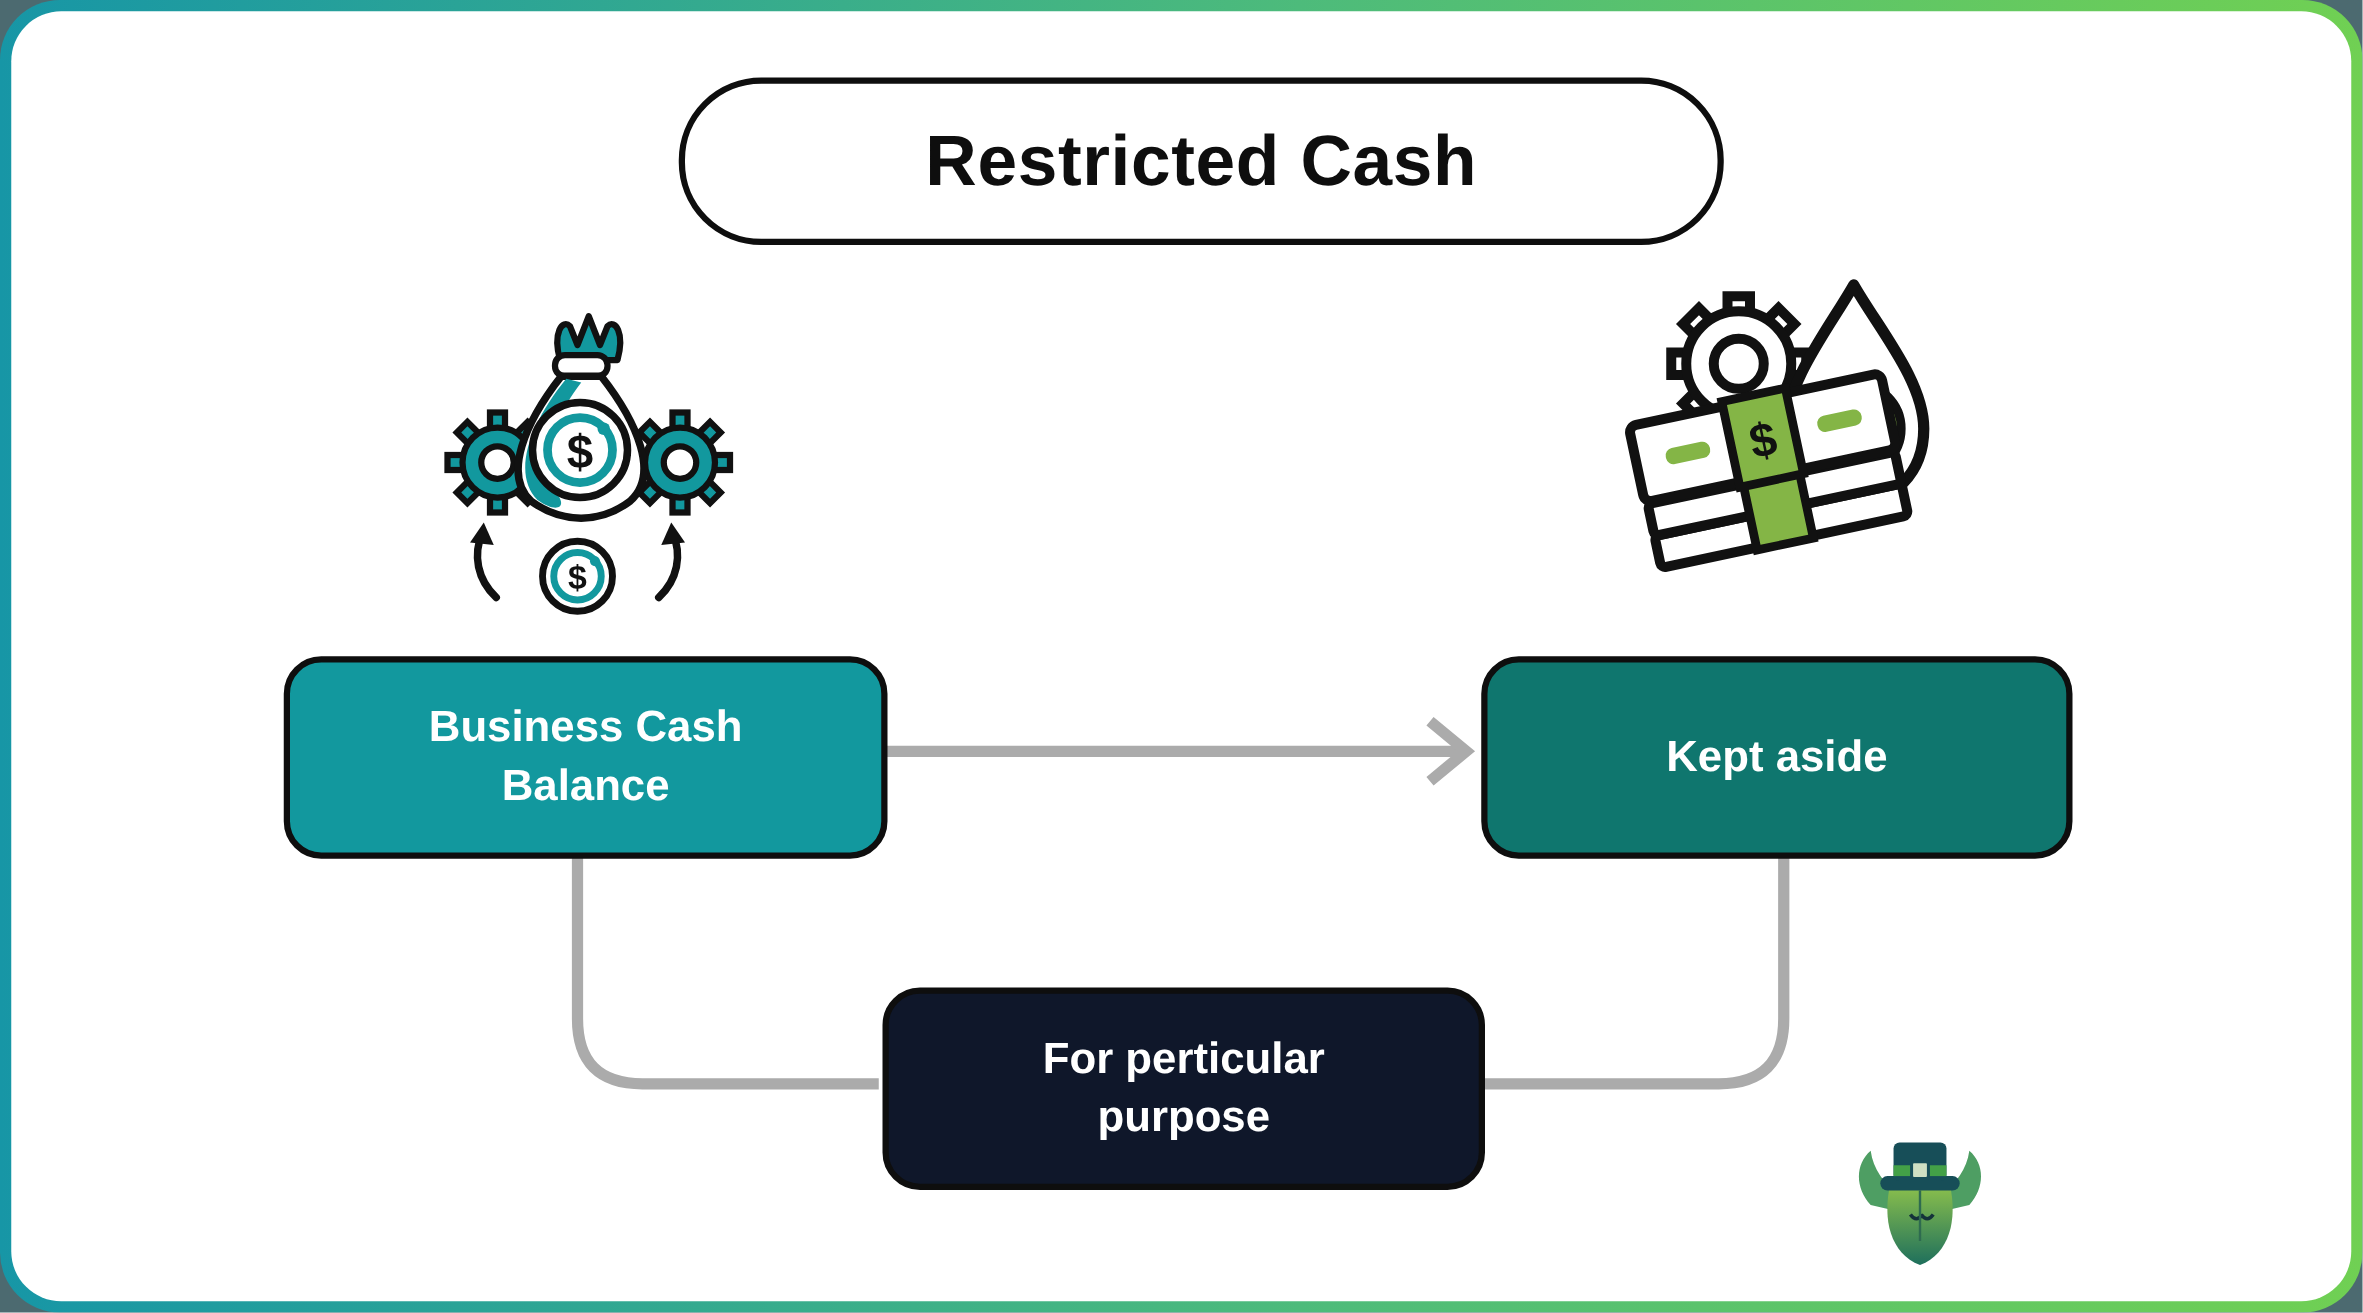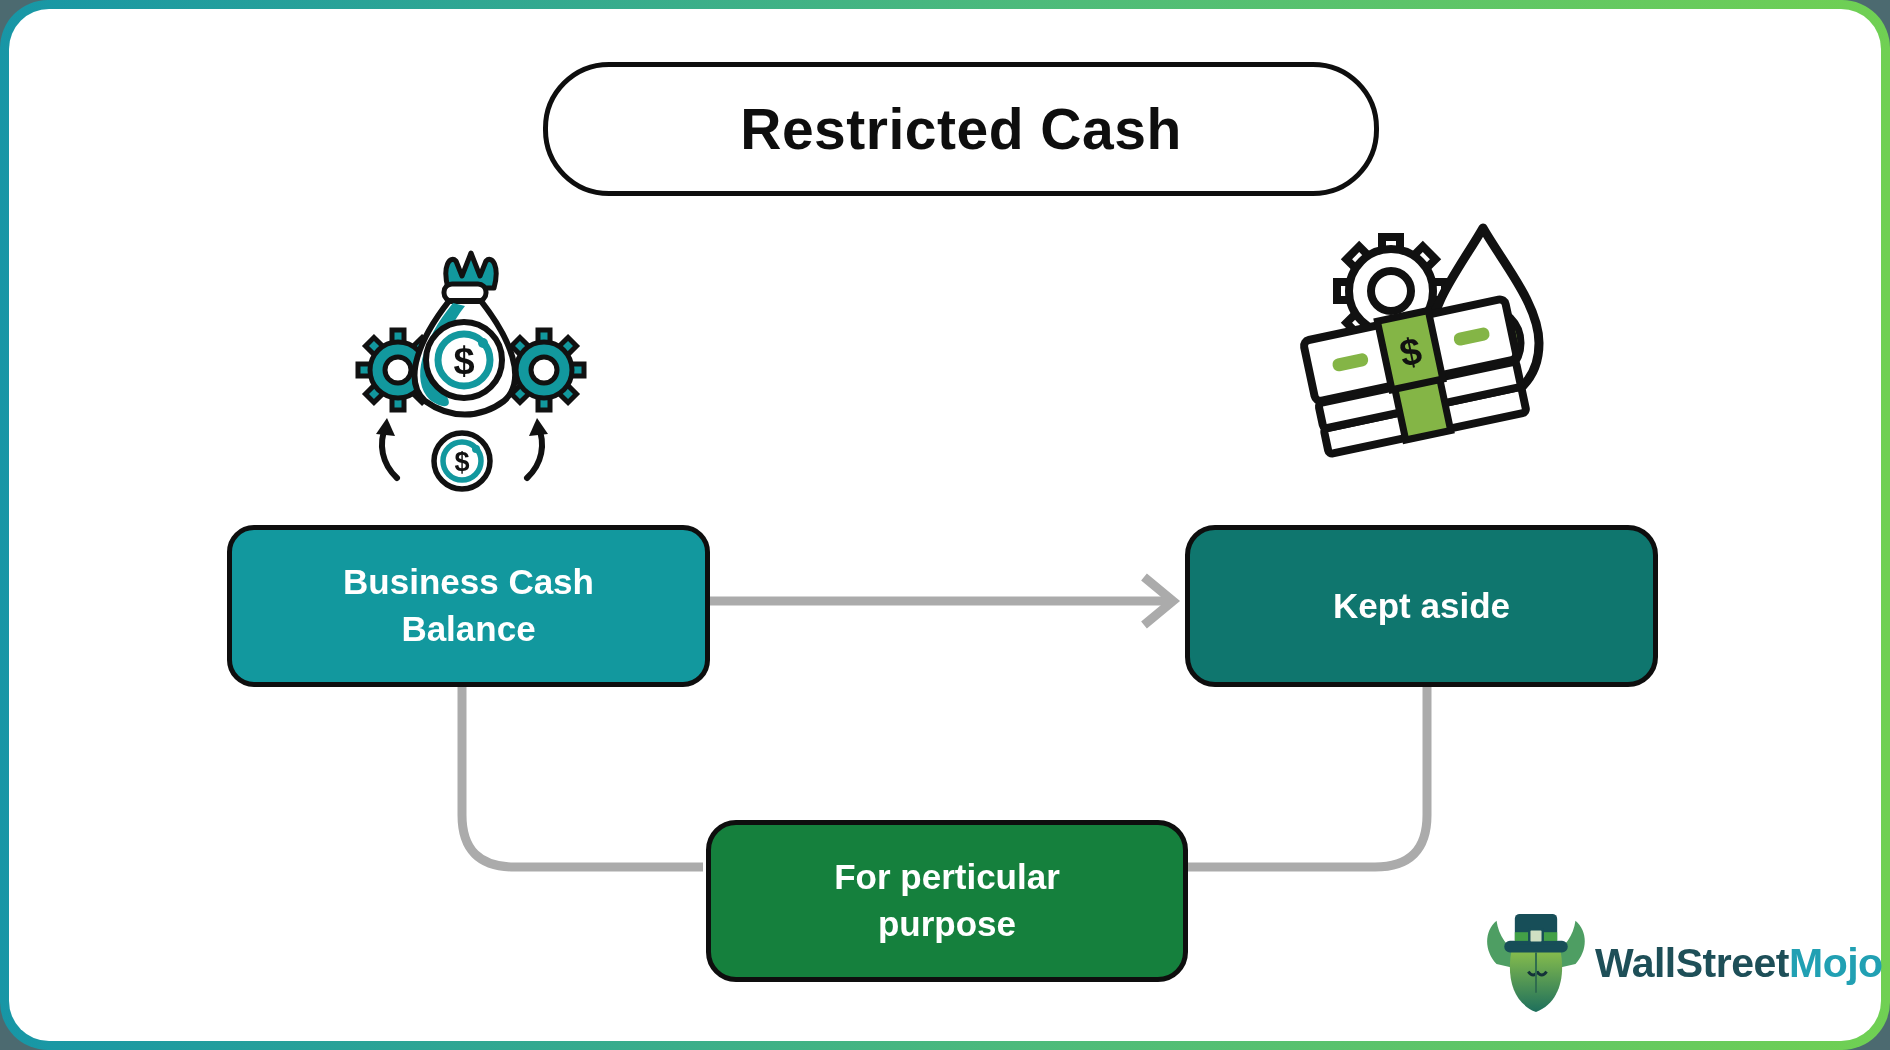--- a/index.html
+++ b/index.html
@@ -31,23 +31,23 @@
   }
   .title-pill span {
     font-size:57px; font-weight:800; color:#0e0e0e; letter-spacing:0.5px;
   }
 
   .node {
     position:absolute; display:flex; align-items:center; justify-content:center;
     border:5px solid #0e0e0e; border-radius:30px;
     color:#ffffff; font-weight:700; font-size:35px; line-height:1.34; text-align:center;
   }
-  .node-teal  { left:227px;  top:525px; width:473px; height:152px; background:#12989E;border-radius:27px; }
+  .node-teal  { left:227px;  top:525px; width:473px; height:152px; background:#12989E; }
   .node-olive { left:1185px; top:525px; width:463px; height:152px; background:#0f766e; }
-  .node-green { left:706px;  top:790px; width:472px; height:152px; background:#15803d;margin-top:30px; }
+  .node-green { left:706px;  top:790px; width:472px; height:152px; background:#0f172a; }
   .node-teal  span { max-width:340px; }
   .node-green span { max-width:330px; }
 
   .icon-left  { position:absolute; left:352px;  top:248px; width:250px; height:250px; }
   .icon-right { position:absolute; left:1293px; top:203px; width:278px; height:292px; }
   .icon-left svg, .icon-right svg { width:100%; height:100%; display:block; }
 
   .logo { position:absolute; left:1483px; top:912px; display:flex; align-items:center; }
   .logo svg { width:106px; height:102px; display:block; }
   .logo-text { font-size:41px; font-weight:800; margin-left:6px; letter-spacing:-0.5px; }
@@ -196,17 +196,14 @@
       <path d="M14,54 C1,40 1,20 14,9 C16,24 25,37 38,45 L31,58 Z" fill="#4E9E63"></path>
       <path d="M96,54 C109,40 109,20 96,9 C94,24 85,37 72,45 L79,58 Z" fill="#4E9E63"></path>
       <path d="M30,38 C24,66 30,94 55,104 C80,94 86,66 80,38 Z" fill="url(#headGrad)"></path>
       <path d="M47,62 Q52,69 57,62 M56,62 Q61,69 66,62" stroke="#14323A" stroke-width="3" fill="none"></path>
       <path d="M55,42 V84" stroke="#2E6B4F" stroke-width="2" fill="none"></path>
       <rect x="22" y="30" width="66" height="12" rx="6" fill="#174E58"></rect>
       <rect x="33" y="2" width="44" height="32" rx="5" fill="#174E58"></rect>
       <rect x="33" y="21" width="44" height="9" fill="#43A047"></rect>
       <rect x="48" y="18" width="14" height="14" rx="2" fill="#CFE0C3" stroke="#174E58" stroke-width="2.5"></rect>
     </svg>
-    <div class="logo-text">
-      <span class="logo-wall">WallStreet</span><span class="logo-mojo">Mojo</span>
-    </div>
   </div>
 </div>
 
 </body></html>

